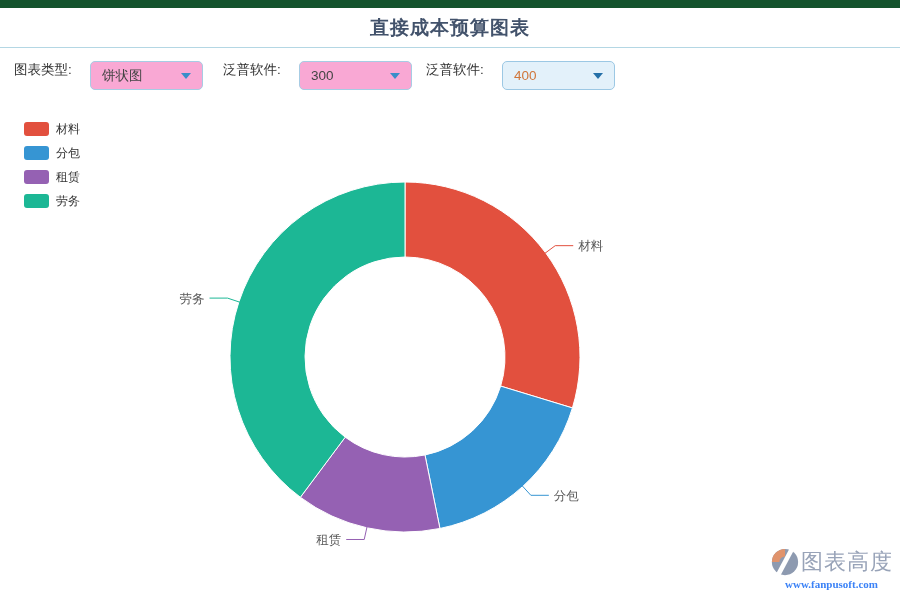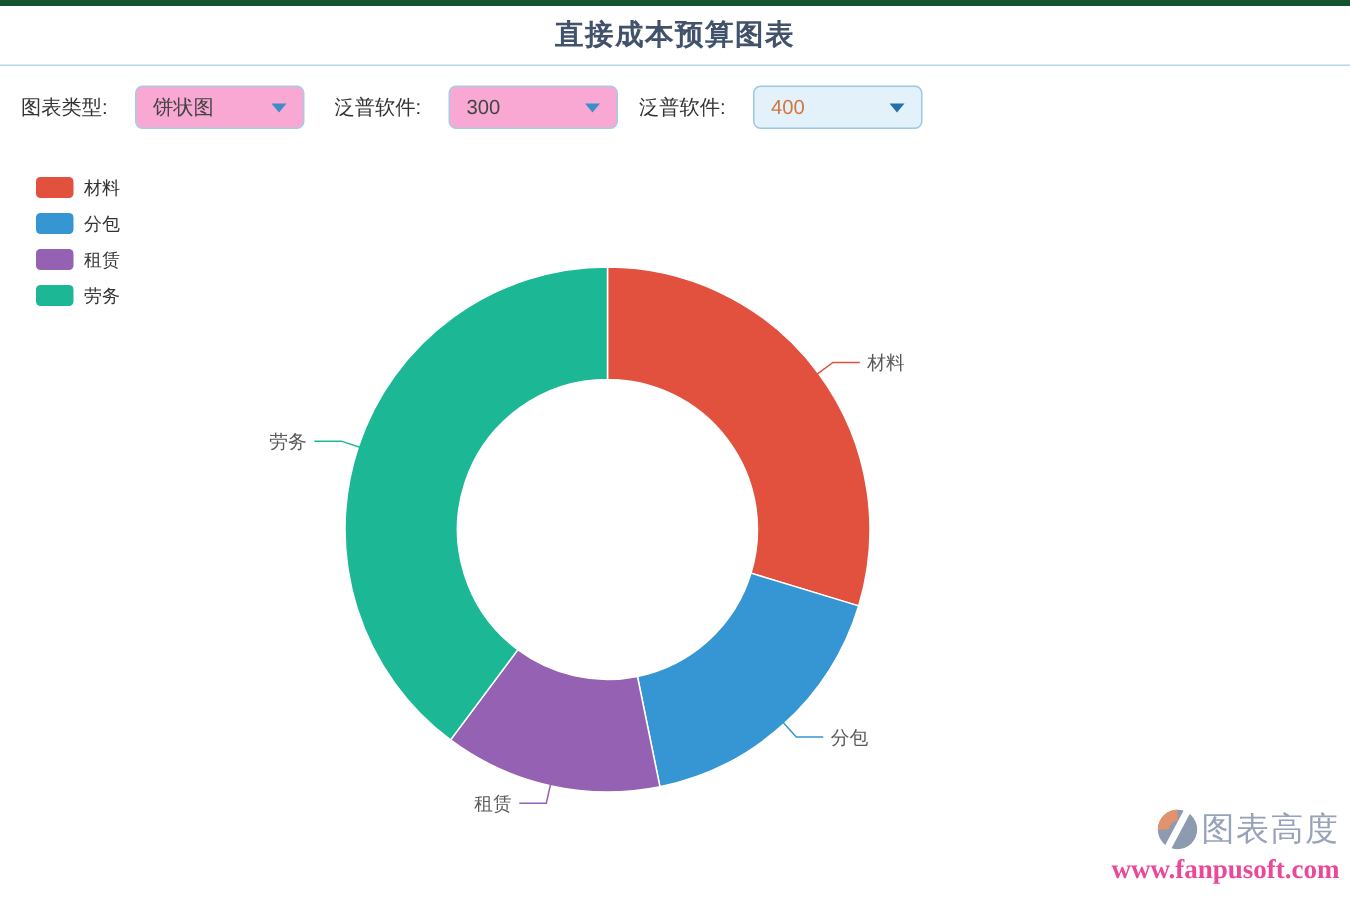--- a/index.html
+++ b/index.html
@@ -1,38 +1,38 @@
 <!DOCTYPE html>
 <html><head>
 <meta charset="utf-8">
 <style>
   html,body{margin:0;padding:0;background:#fff;}
   body{width:900px;height:600px;font-family:"Liberation Sans","DejaVu Sans",sans-serif;}
-  .page{position:relative;width:900px;height:600px;overflow:hidden;background:#fff;border-top:4px solid #14532d;box-sizing:border-box;}
+  .page{position:relative;width:900px;height:600px;overflow:hidden;background:#fff;border-top:8px solid #14532d;box-sizing:border-box;}
   .header{position:absolute;top:0;left:0;right:0;height:39px;background:#fff;border-bottom:1px solid #b4d7e4;text-align:center;}
   .header h1{margin:0;line-height:39px;font-size:19px;font-weight:bold;color:#42526b;letter-spacing:1px;}
-  .tool-group{position:absolute;top:53px;height:29px;display:flex;align-items:center;gap:12px;}
+  .tool-group{position:absolute;top:53px;height:29px;display:flex;gap:12px;}
   .tg1{left:14px;} .tg2{left:223px;} .tg3{left:426px;}
   .tool-label{font-size:13.5px;color:#333;white-space:nowrap;width:64px;}
   .select{width:113px;height:29px;box-sizing:border-box;border:1px solid #a6cce4;border-radius:5px;background:#f9a8d4;
           display:flex;align-items:center;justify-content:space-between;padding:0 11px;font-size:13.5px;color:#444;cursor:pointer;}
   .select .caret{width:0;height:0;border-left:5px solid transparent;border-right:5px solid transparent;border-top:6px solid #3a8ec9;}
   .select.hl{background:#e3f1fa;border-color:#9cc8e4;}
   .select.hl .val{color:#d0763a;}
   .select.hl .caret{border-top-color:#2570a8;}
   .legend{position:absolute;left:24px;top:114px;display:flex;flex-direction:column;gap:10px;}
   .legend-item{display:flex;align-items:center;gap:7px;cursor:pointer;height:14px;}
   .legend-swatch{display:inline-block;width:25px;height:14px;border-radius:3px;}
   .legend-label{font-size:12px;color:#333;}
   #chart{position:absolute;left:0;top:0;pointer-events:none;}
   #chart path{pointer-events:auto;cursor:pointer;}
   .watermark{position:absolute;right:7px;bottom:10px;text-align:center;}
   .wm-row{display:flex;align-items:center;justify-content:flex-end;gap:1px;}
   .wm-brand{font-size:22px;color:#98a3b8;letter-spacing:1px;}
-  .wm-url{font-size:18px;font-weight:bold;color:#ec4899;margin-top:1px;font-family:"Liberation Serif","DejaVu Serif",serif;}
+  .wm-url{font-size:11px;font-weight:bold;color:#3b82f6;margin-top:1px;font-family:"Liberation Serif","DejaVu Serif",serif;}
 </style>
 </head>
 <body>
 
 <div class="page">
 
   <div class="header">
     <h1>直接成本预算图表</h1>
   </div>
 

